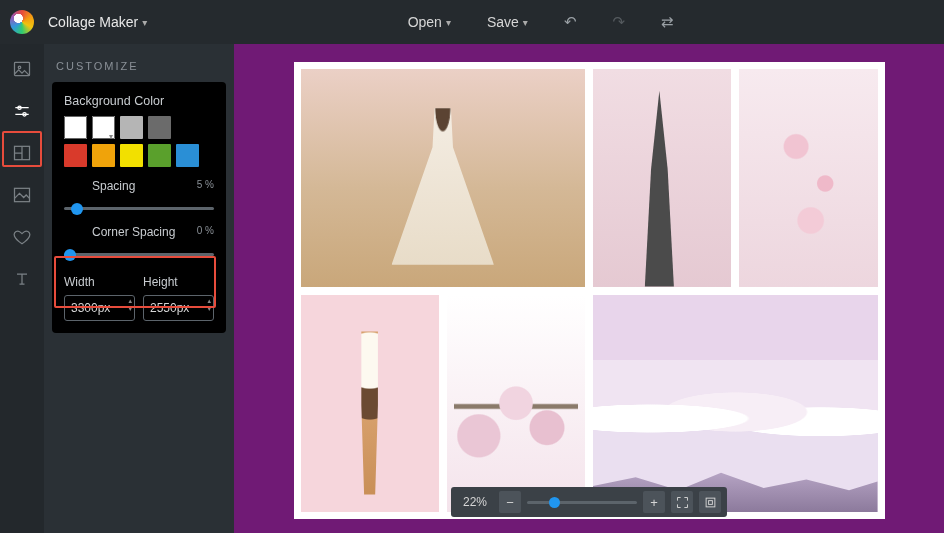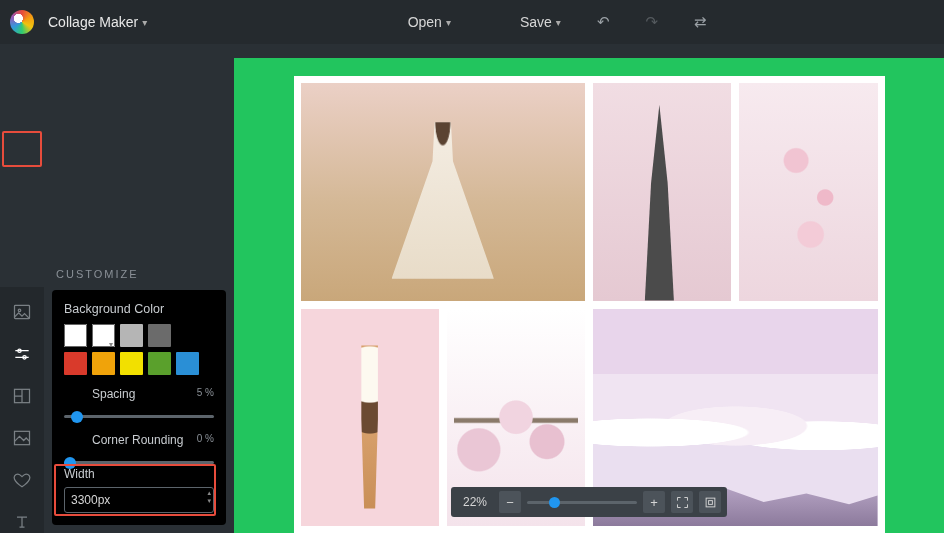--- a/index.html
+++ b/index.html
@@ -2,56 +2,56 @@
 <html><head>
 <meta charset="utf-8">
 <style>
   * { box-sizing: border-box; margin: 0; padding: 0; font-family: -apple-system, BlinkMacSystemFont, "Segoe UI", sans-serif; }
   body { width: 944px; height: 533px; overflow: hidden; background: #2a3035; color: #ccc; }
   .topbar { height: 44px; background: #252a2e; display: flex; align-items: center; padding: 0 10px; }
   .logo { width: 24px; height: 24px; border-radius: 50%; background: radial-gradient(circle at 35% 35%, #fff 0 20%, transparent 21%), conic-gradient(#e74c3c,#f39c12,#f1c40f,#2ecc71,#3498db,#9b59b6,#e74c3c); margin-right: 14px; }
   .app-title { font-size: 14px; color: #e8e8e8; display: flex; align-items: center; gap: 4px; }
   .chev-down { font-size: 10px; color: #aaa; }
   .top-center { flex: 1; display: flex; justify-content: center; gap: 36px; align-items: center; }
-  .menu-item { font-size: 14px; color: #d6d6d6; display: flex; align-items: center; gap: 4px; cursor: pointer; margin-left: 33px; }
+  .menu-item { font-size: 14px; color: #d6d6d6; display: flex; align-items: center; gap: 4px; cursor: pointer; }
   .icon-btn { color: #9aa0a5; font-size: 15px; cursor: pointer; }
   .top-right { display: flex; align-items: center; gap: 14px; }
   .plus-btn { background: #f39835; color: #fff; padding: 7px 14px; border-radius: 4px; font-size: 14px; display: flex; align-items: center; gap: 6px; cursor: pointer; }
   .star { display:inline-block; width:16px; height:16px; border-radius:50%; border:1.5px solid #fff; position:relative; }
   .star::before { content:"★"; position:absolute; left:50%; top:50%; transform:translate(-50%,-55%); font-size:9px; color:#fff; }
   .avatar { width:22px; height:22px; border-radius:50%; background:#555; display:flex; align-items:center; justify-content:center; font-size:9px; color:#ccc; }
-  .main { display: flex; height: calc(100% - 44px); align-items: flex-end; }
+  .main { display: flex; height: calc(100% - 44px); }
   .toolbar { width: 44px; background: #23282c; display: flex; flex-direction: column; align-items:center; padding-top: 14px; gap: 20px; }
   .tool { width: 22px; height: 22px; color: #7a8085; cursor: pointer; display:flex; align-items:center; justify-content:center; }
   .tool svg { width: 20px; height: 20px; stroke: currentColor; fill: none; stroke-width: 1.5; }
   .tool.active { color: #fff; }
   .tool-highlight { position:absolute; left:2px; top:87px; width:40px; height:36px; border:2px solid #e74c3c; border-radius:2px; pointer-events:none; }
   .sidepanel { width: 190px; background: #2a3035; padding: 16px 0 0 0; position: relative; }
   .panel-title { font-size: 11px; letter-spacing: 2px; color: #8a9097; padding: 0 12px 10px; }
   .card { background: #000000; margin: 0 8px 8px; border-radius: 4px; padding: 12px; font-size: 12px; color: #c8ccd0; }
   .card-label { margin-bottom: 8px; font-size: 12.5px; }
   .swatch-row { display: flex; gap: 5px; margin-bottom: 5px; }
   .swatch { width: 23px; height: 23px; cursor:pointer; border-radius:1px; position:relative; }
   .swatch.outline { outline: 1px solid #666; outline-offset:-1px; }
   .swatch.checked::after { content:"▾"; position:absolute; bottom:-2px; right:2px; font-size:8px; color:#888; }
   .slider-row { margin-top: 12px; }
   .slider-head { display:flex; justify-content:space-between; font-size:12px; margin-bottom:6px;margin-left:28px; }
   .slider-val { font-size: 10px; color: #8a9097; }
   .slider { width: 100%; -webkit-appearance:none; height:3px; background:#5c646b; border-radius:2px; outline:none; }
   .slider::-webkit-slider-thumb { -webkit-appearance:none; width:12px; height:12px; border-radius:50%; background:#2096f0; cursor:pointer; }
-  .dim-box { display:flex; gap:8px; margin-top:0; }
+  .dim-box { display:flex; gap:8px; margin-top:16px; }
   .dim-col { flex:1; }
   .dim-label { font-size:12px; margin-bottom:6px; display:block; }
   .dim-input { width:100%; background:transparent; border:1px solid #5c646b; border-radius:3px; padding:5px 14px 5px 6px; color:#d6d6d6; font-size:12px; position:relative; }
   .dim-wrap { position:relative; }
   .spin { position:absolute; right:3px; top:2px; display:flex; flex-direction:column; font-size:7px; color:#888; line-height:8px; cursor:pointer; }
   .lockrow { margin-top:10px; display:flex; align-items:center; gap:6px; font-size:12px; }
   .check { width:12px; height:12px; border:1px solid #888; display:inline-block; cursor:pointer; }
   .dims-highlight { position:absolute; border:2px solid #e74c3c; border-radius:2px; pointer-events:none; }
-  .canvas-area { flex:1; background:#22c55e; display:flex; align-items:flex-start; justify-content:center; padding-top:18px; position:relative; }
+  .canvas-area { flex:1; background:#701a75; display:flex; align-items:flex-start; justify-content:center; padding-top:18px; position:relative; }
   .canvas { width:591px; height:457px; background:#fff; display:grid; grid-template-columns: 1fr 1fr; grid-template-rows: 1fr 1fr; gap:8px; padding:7px; }
   .img { background:#f2d6de; }
   .img1 { background: linear-gradient(180deg,#ebd0c6 0%,#d4b896 55%,#c9a77a 100%); grid-column:1; grid-row:1; position:relative; }
   .img1::after { content:""; position:absolute; left:50%; top:18%; width:36%; height:72%; transform:translateX(-50%); background: radial-gradient(ellipse at top,#5b4332 0 10%, transparent 11%), linear-gradient(180deg,#f4ede3 0%, #e8dcc8 100%); clip-path: polygon(42% 0, 58% 0, 60% 25%, 100% 100%, 0 100%, 40% 25%); }
   .topright-split { display:grid; grid-template-columns:1fr 1fr; gap:8px; }
   .img2 { background: linear-gradient(180deg,#f1dde3 0%, #e5c9d2 100%); position:relative; }
   .img2::after { content:""; position:absolute; left:48%; bottom:0; width:30%; height:90%; transform:translateX(-50%); background:#4b4b4b; clip-path: polygon(50% 0, 70% 40%, 85% 100%, 15% 100%, 30% 40%); }
   .img3 { background: linear-gradient(180deg,#f7eaef 0%, #edd6de 100%); position:relative; }
   .img3::after { content:""; position:absolute; inset:10% 10% 5% 20%; background: radial-gradient(circle at 30% 30%, #f1c4d2 0 8%, transparent 9%), radial-gradient(circle at 60% 50%, #efb9c9 0 7%, transparent 8%), radial-gradient(circle at 45% 70%, #f3cbd7 0 9%, transparent 10%); }
   .botleft-split { display:grid; grid-template-columns:1fr 1fr; gap:8px; }
@@ -156,37 +156,47 @@
       <div class="slider-row">
         <div class="slider-head">
           <span>Spacing</span>
           <span class="slider-val">5 %</span>
         </div>
         <input type="range" class="slider" min="0" max="100" value="5" style="">
       </div>
 
       <div class="slider-row">
         <div class="slider-head">
-          <span>Corner Rounding</span>
+          <span>Corner Spacing</span>
           <span class="slider-val">0 %</span>
         </div>
         <input type="range" class="slider" min="0" max="100" value="0" style="">
       </div>
 
       <div class="dim-box">
         <div class="dim-col">
           <span class="dim-label">Width</span>
           <div class="dim-wrap">
             <input class="dim-input" value="3300px" style="">
             <div class="spin">
                 <span>▴</span>
                 <span>▾</span>
               </div>
           </div>
         </div>
+        <div class="dim-col">
+          <span class="dim-label">Height</span>
+          <div class="dim-wrap">
+            <input class="dim-input" value="2550px" style="">
+            <div class="spin">
+                <span>▴</span>
+                <span>▾</span>
+              </div>
+          </div>
+        </div>
       </div>
 
 
       <div class="dims-highlight" style="left:2px; top:174px; width:162px; height:52px;"></div>
     </div>
   </div>
 
   <div class="canvas-area">
     <div class="canvas">
       <div class="img img1"></div>

